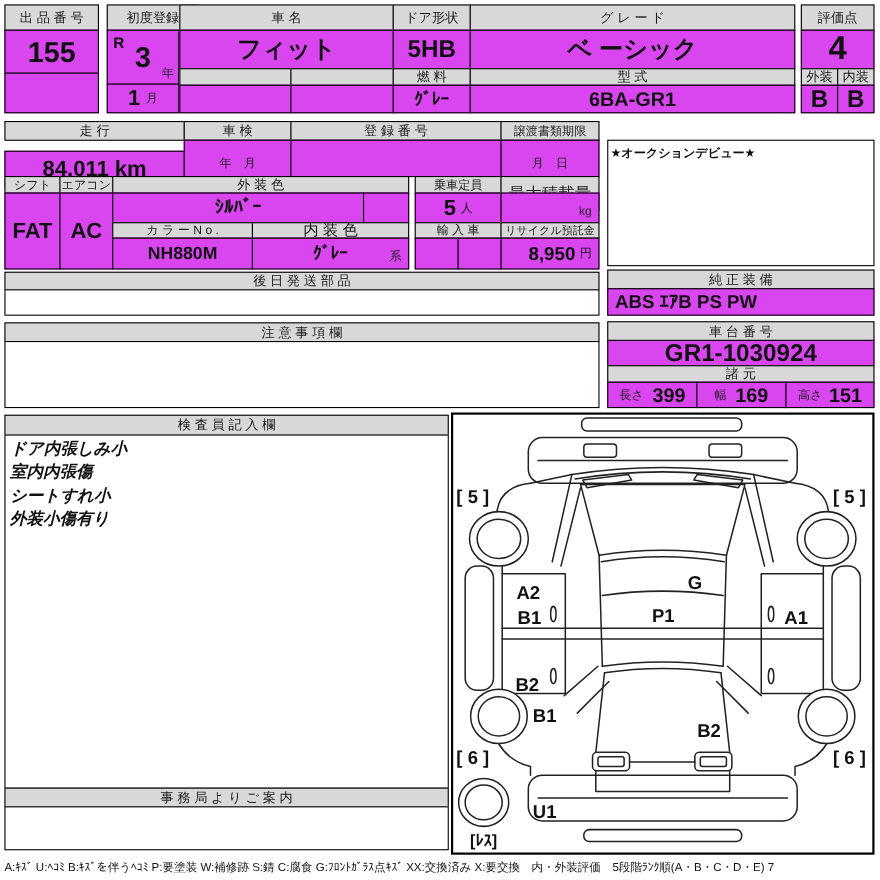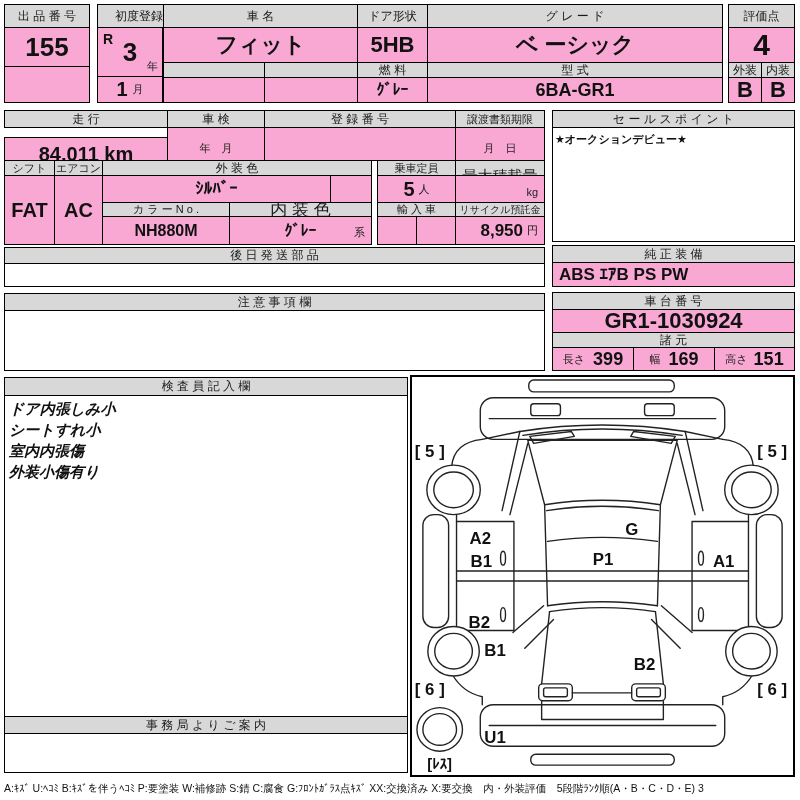--- a/index.html
+++ b/index.html
@@ -2,21 +2,21 @@
 <html><head>
 <meta charset="utf-8">
 <style>
   html,body{margin:0;padding:0;background:#fff;}
   #sheet{position:relative;width:800px;height:800px;background:#fff;
          font-family:"Liberation Sans","DejaVu Sans",sans-serif;color:#111;overflow:hidden;}
   .cell,.hd,.box{position:absolute;box-sizing:border-box;border:1.5px solid #000;
          overflow:hidden;white-space:nowrap;}
   .hd{background:#d8d8d8;display:flex;align-items:center;justify-content:center;
       font-size:12px;color:#1a1a1a;}
-  .cell{background:#f9a8d4;display:flex;align-items:center;justify-content:center;font-weight:bold;}
+  .cell{background:#d946ef;display:flex;align-items:center;justify-content:center;font-weight:bold;}
   .box{background:#fff;}
   .left{justify-content:flex-start;padding-left:6px;}
   .right{justify-content:flex-end;padding-right:6px;}
   .small{font-size:11px;font-weight:normal;color:#222;}
   .unit{font-size:11px;font-weight:normal;margin-left:4px;}
   .b14{font-size:14px;} .b16{font-size:16px;} .b17{font-size:17px;} .b18{font-size:18px;}
   .b20{font-size:20px;} .b22{font-size:22px;} .b26{font-size:26px;} .b30{font-size:30px;}
   #inspector-box div{font-weight:bold;font-size:15px;line-height:21px;padding-left:4px;font-style:italic;}
   #legend{position:absolute;left:4px;top:782px;width:794px;font-size:10.5px;color:#111;
           white-space:nowrap;}
@@ -80,21 +80,21 @@
 
   <div class="hd" style="left:4px;top:160px;width:51px;height:16px;font-size:11px">シフト</div>
   <div class="cell b20" style="left:4px;top:175px;width:51px;height:70px">FAT</div>
   <div class="hd" style="left:54px;top:160px;width:49px;height:16px;font-size:11px">エアコン</div>
   <div class="cell b20" style="left:54px;top:175px;width:49px;height:70px">AC</div>
 
   <div class="hd" style="left:102px;top:160px;width:270px;height:16px">外 装 色</div>
   <div class="cell b17" style="left:102px;top:175px;width:229px;height:28px">ｼﾙﾊﾞｰ</div>
   <div class="cell" style="left:330px;top:175px;width:42px;height:28px"></div>
   <div class="hd" style="left:102px;top:202px;width:128px;height:15px;font-size:11px">カ ラ ー N o .</div>
-  <div class="hd" style="left:229px;top:202px;width:143px;height:15px;font-size:17px">内 装 色</div>
+  <div class="hd" style="left:229px;top:202px;width:143px;height:15px;font-size:14px">内 装 色</div>
   <div class="cell b16" style="left:102px;top:216px;width:128px;height:29px">NH880M</div>
   <div class="cell" style="left:229px;top:216px;width:143px;height:29px">
     <span class="b16">ｸﾞﾚｰ</span>
     <span class="small" style="position:absolute;right:6px;bottom:4px">系</span>
   </div>
 
   <div class="hd" style="left:377px;top:160px;width:79px;height:16px;font-size:11px">乗車定員</div>
   <div class="cell" style="left:377px;top:175px;width:79px;height:28px">
     <span class="b20">5</span>
     <span class="unit">人</span>
@@ -109,21 +109,20 @@
   <div class="cell right" style="left:455px;top:216px;width:90px;height:29px">
     <span class="b17">8,950</span>
     <span class="unit">円</span>
   </div>
 
   <div class="hd" style="left:4px;top:247px;width:541px;height:17px">後 日 発 送 部 品</div>
   <div class="box" style="left:4px;top:263px;width:541px;height:24px"></div>
   <div class="hd" style="left:4px;top:293px;width:541px;height:18px">注 意 事 項 欄</div>
   <div class="box" style="left:4px;top:310px;width:541px;height:61px"></div>
 
-  <div class="hd" style="left:552px;top:110px;width:243px;height:18px">セ ー ル ス ポ イ ン ト</div>
   <div class="box" style="left:552px;top:127px;width:243px;height:115px">
     <div style="font-weight:bold;font-size:11px;padding:4px 2px">★オークションデビュー★</div>
   </div>
   <div class="hd" style="left:552px;top:245px;width:243px;height:18px">純 正 装 備</div>
   <div class="cell b17 left" style="left:552px;top:262px;width:243px;height:25px">ABS ｴｱB PS PW</div>
 
   <div class="hd" style="left:552px;top:292px;width:243px;height:18px">車 台 番 号</div>
   <div class="cell b22" style="left:552px;top:309px;width:243px;height:24px">GR1-1030924</div>
   <div class="hd" style="left:552px;top:332px;width:243px;height:16px">諸 元</div>
   <div class="cell" style="left:552px;top:347px;width:82px;height:24px">
@@ -135,22 +134,22 @@
     <span class="b18" style="margin-left:8px">169</span>
   </div>
   <div class="cell" style="left:714px;top:347px;width:81px;height:24px">
     <span class="small">高さ</span>
     <span class="b18" style="margin-left:6px">151</span>
   </div>
 
   <div class="hd" style="left:4px;top:377px;width:404px;height:19px">検 査 員 記 入 欄</div>
   <div class="box" id="inspector-box" style="left:4px;top:395px;width:404px;height:322px;padding-top:2px">
     <div>ドア内張しみ小</div>
+    <div>室内内張傷</div>
     <div>シートすれ小</div>
-    <div>室内内張傷</div>
     <div>外装小傷有り</div>
   </div>
   <div class="hd" style="left:4px;top:716px;width:404px;height:18px">事 務 局 よ り ご 案 内</div>
   <div class="box" style="left:4px;top:733px;width:404px;height:40px"></div>
 
   <div class="box" style="left:410px;top:375px;width:385px;height:402px;border-width:2px">
     <svg width="381" height="398" viewBox="410 375 385 402" preserveAspectRatio="none">
       <g stroke="#222" stroke-width="1.4" fill="none" stroke-linejoin="round" stroke-linecap="round">
 
         <g>
@@ -228,15 +227,15 @@
         <text x="494" y="657">B1</text>
         <text x="645" y="671">B2</text>
         <text x="428" y="696">[ 6 ]</text>
         <text x="774" y="696">[ 6 ]</text>
         <text x="494" y="745">U1</text>
         <text x="438" y="771" font-size="15">[ﾚｽ]</text>
       </g>
     </svg>
   </div>
 
-  <div id="legend">A:ｷｽﾞ  U:ﾍｺﾐ  B:ｷｽﾞを伴うﾍｺﾐ  P:要塗装  W:補修跡  S:錆  C:腐食  G:ﾌﾛﾝﾄｶﾞﾗｽ点ｷｽﾞ  XX:交換済み  X:要交換　内・外装評価　5段階ﾗﾝｸ順(A・B・C・D・E) 3</div>
+  <div id="legend">A:ｷｽﾞ  U:ﾍｺﾐ  B:ｷｽﾞを伴うﾍｺﾐ  P:要塗装  W:補修跡  S:錆  C:腐食  G:ﾌﾛﾝﾄｶﾞﾗｽ点ｷｽﾞ  XX:交換済み  X:要交換　内・外装評価　5段階ﾗﾝｸ順(A・B・C・D・E) 7</div>
 
 </div>
 
 </body></html>

